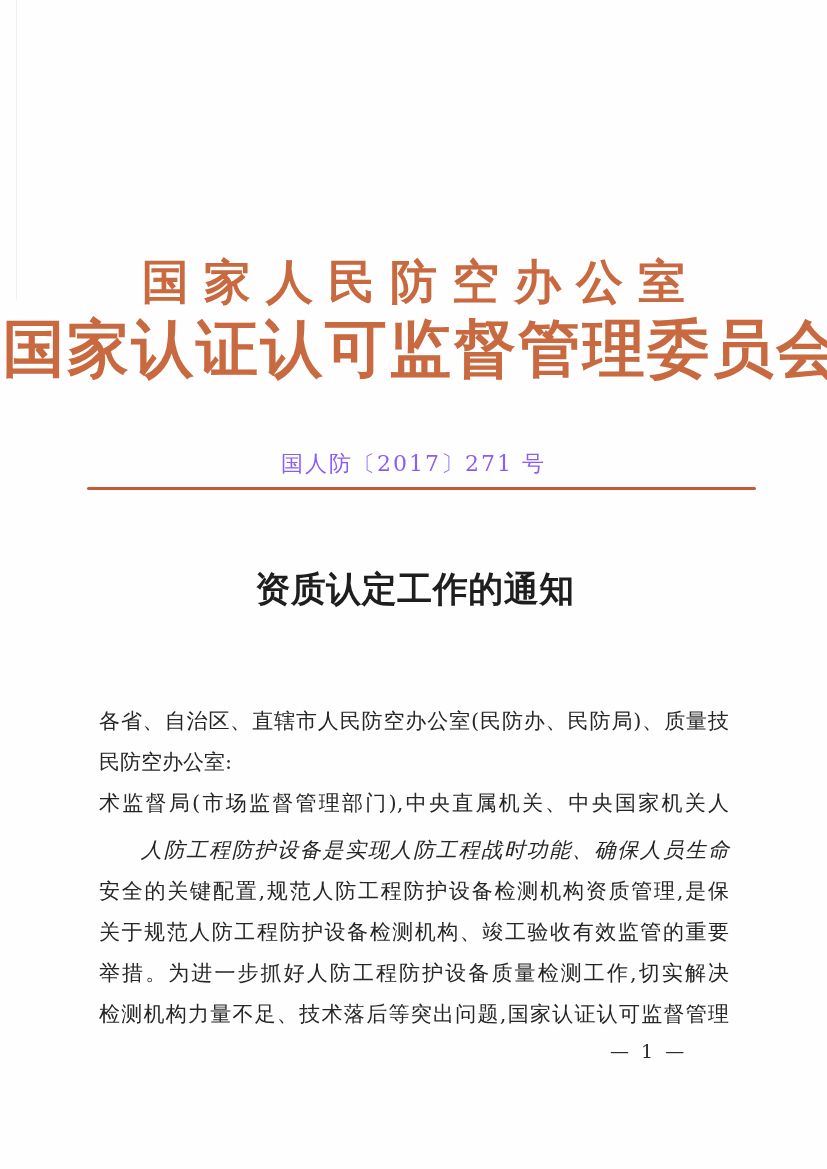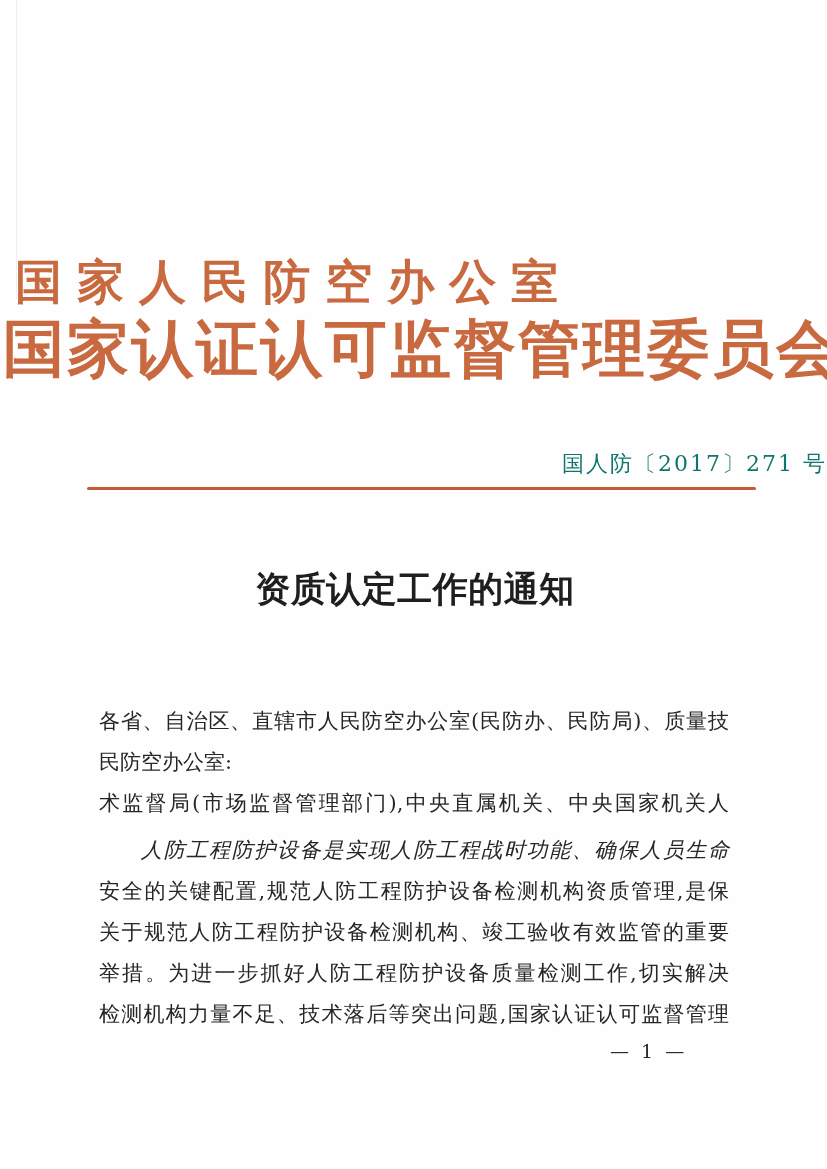--- a/index.html
+++ b/index.html
@@ -22,20 +22,21 @@
   
   .scan-edge {
     position: absolute;
     left: 16px; top: 0;
     width: 1px; height: 300px;
     background: rgba(0,0,0,0.06);
   }
   .org-header {
     position: absolute;
     top: 254px; left: 0; right: 0;
+    text-align: center;
     color: var(--header-red);
     font-weight: bold;
   }
   .org-line1 {
     font-size: 47px;
     line-height: 56px;
     letter-spacing: 0.32em;
     text-indent: 0.32em;
     white-space: nowrap;
   }
@@ -43,23 +44,23 @@
     font-size: 62px;
     line-height: 56px;
     margin-top: 11px;
     letter-spacing: 0.04em;
     text-indent: 0.04em;
     white-space: nowrap;
   }
   .doc-number {
     position: absolute;
     top: 449px; left: 0; right: 0;
-    text-align: right;
+    text-align: center;
     font-size: 22px;
-    color: #0f766e;
+    color: #8b5cf6;
     letter-spacing: 2px;
     white-space: nowrap;
   }
   .red-divider {
     position: absolute;
     top: 487px; left: 87px;
     width: 669px; height: 3px;
     background: var(--divider-red);
     border-radius: 2px;
   }

